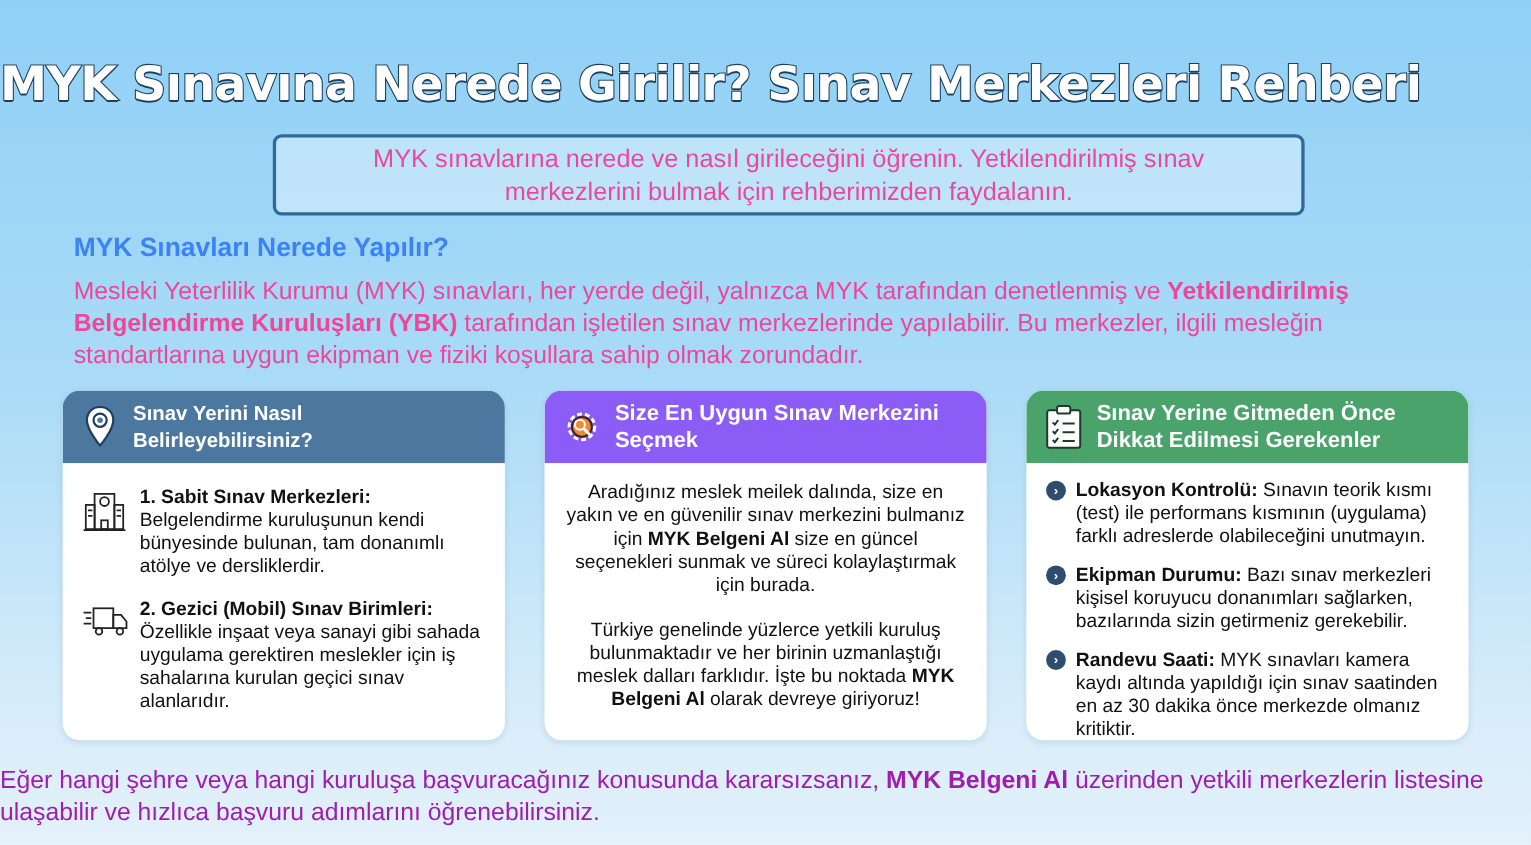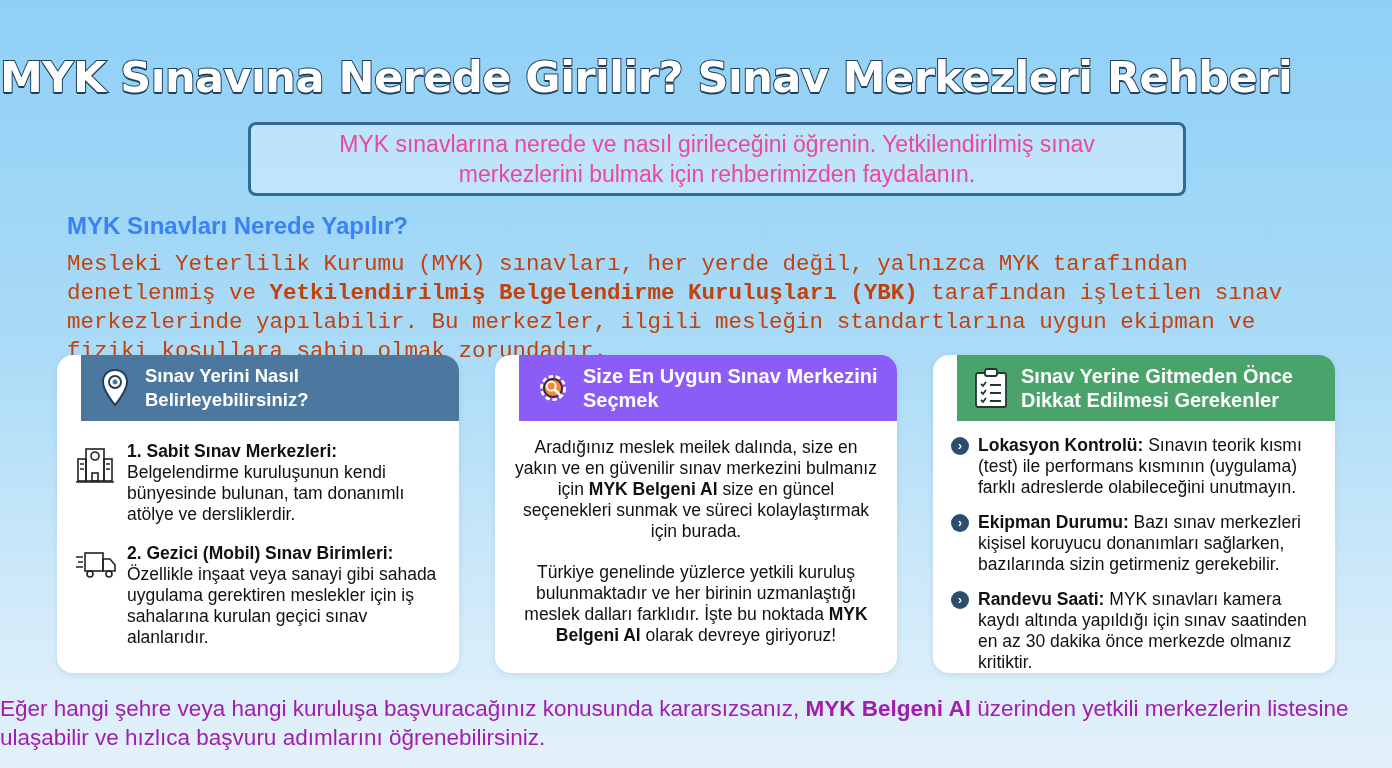--- a/index.html
+++ b/index.html
@@ -20,28 +20,28 @@
   .subtitle-box {
     position: absolute; left: 248px; top: 122px; width: 938px; height: 74px;
     border: 3px solid #2f6a99; border-radius: 8px; background: rgba(220,240,252,0.55);
     display: flex; align-items: center; justify-content: center; text-align: center;
     font-size: 23px; line-height: 30px; color: #ec4899; padding: 0 30px;
   }
   .section-heading {
     position: absolute; left: 67px; top: 212px; font-size: 24px; font-weight: 700; color: #3b82f6;
   }
   .intro {
-    position: absolute; left: 67px; top: 250px; width: 1270px; font-size: 22.5px; line-height: 29px; color: #c2410c; font-family: Liberation Mono, monospace;
+    position: absolute; left: 67px; top: 250px; width: 1270px; font-size: 22.5px; line-height: 29px; color: #ec4899;
   }
   .card {
     position: absolute; top: 355px; height: 318px; background: #fff; border-radius: 16px; overflow: hidden;
     box-shadow: 0 2px 6px rgba(40,80,120,0.12);
   }
   .card-header {
-    height: 66px; display: flex; align-items: center; padding: 0 16px; color: #fff; font-weight: 700; font-size: 20px; line-height: 24px; margin-left: 24px;
+    height: 66px; display: flex; align-items: center; padding: 0 16px; color: #fff; font-weight: 700; font-size: 20px; line-height: 24px;
   }
   .card-header .icon { width: 36px; height: 40px; flex: 0 0 36px; margin-right: 12px; display: flex; align-items: center; justify-content: center; }
   .c1 { left: 57px; width: 402px; }
   .c1 .card-header { background: #4c78a0; font-size: 18.5px; }
   .c2 { left: 495px; width: 402px; }
   .c2 .card-header { background: #8b5cf6; }
   .c3 { left: 933px; width: 402px; }
   .c3 .card-header { background: #4aa36b; }
   .card-body { padding: 14px 18px; font-size: 17.5px; line-height: 21px; }
   .c1 .item { display: flex; margin-top: 6px; margin-bottom: 18px; }

